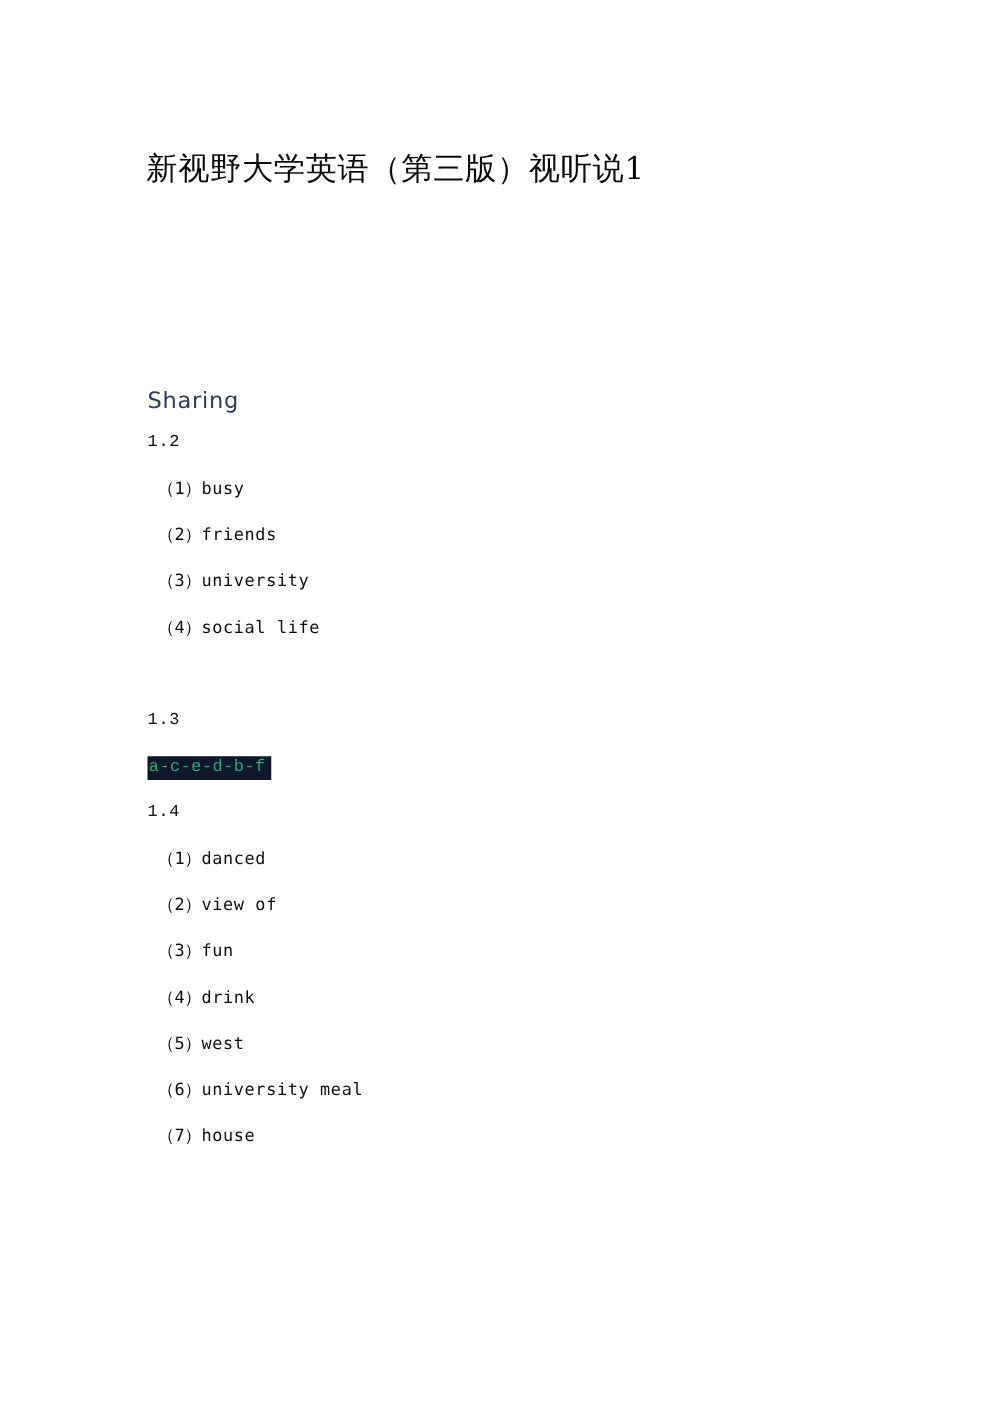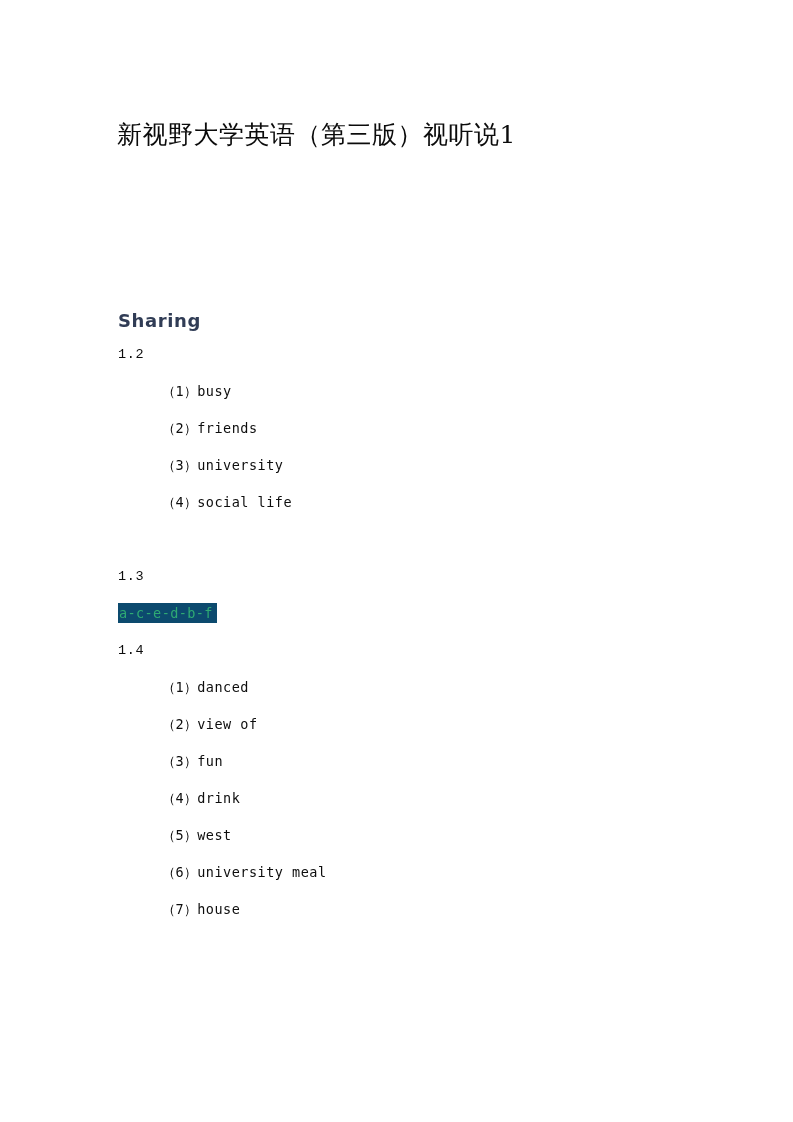--- a/index.html
+++ b/index.html
@@ -57,21 +57,21 @@
   }
 
   
   .section-heading {
     position: absolute;
     left: 118px;
     top: 309px;
     font-family: "DejaVu Sans", "Liberation Sans", sans-serif;
     font-size: 18px;
     line-height: 24px;
-    font-weight: 700;
+    font-weight: 400;
     color: #303c55;
     letter-spacing: 0.6px;
   }
 
   
   .content {
     position: absolute;
     left: 118px;
     top: 345px;
     width: 600px;
@@ -88,41 +88,41 @@
 
   .answer-item {
     font-family: "DejaVu Sans Mono", "Liberation Mono", monospace;
     font-size: 13.5px;
     line-height: 19px;
     color: #0d0d0d;
     letter-spacing: 0.5px;
     padding-left: 8px;
     height: 37px;
     white-space: pre;
-    margin-left: 36px;
   }
   .answer-item .marker {
     letter-spacing: 0px;
   }
 
   .gap-line {
     height: 37px;
   }
 
   .seq-answer {
     font-family: "DejaVu Sans Mono", "Liberation Mono", monospace;
     font-size: 13.5px;
     line-height: 19px;
     color: #2faa73;
     letter-spacing: 0.4px;
     height: 37px;
   }
   .seq-answer span {
-    background: #0c4a6e;
+    background: #0f172a;
     padding: 2px 4px 2px 1px;
+    font-family: Liberation Mono, monospace;
   }
 </style>
 </head>
 <body>
 
 <div class="page">
 
   <div class="doc-title">新视野大学英语（第三版）视听说1</div>
 
 

